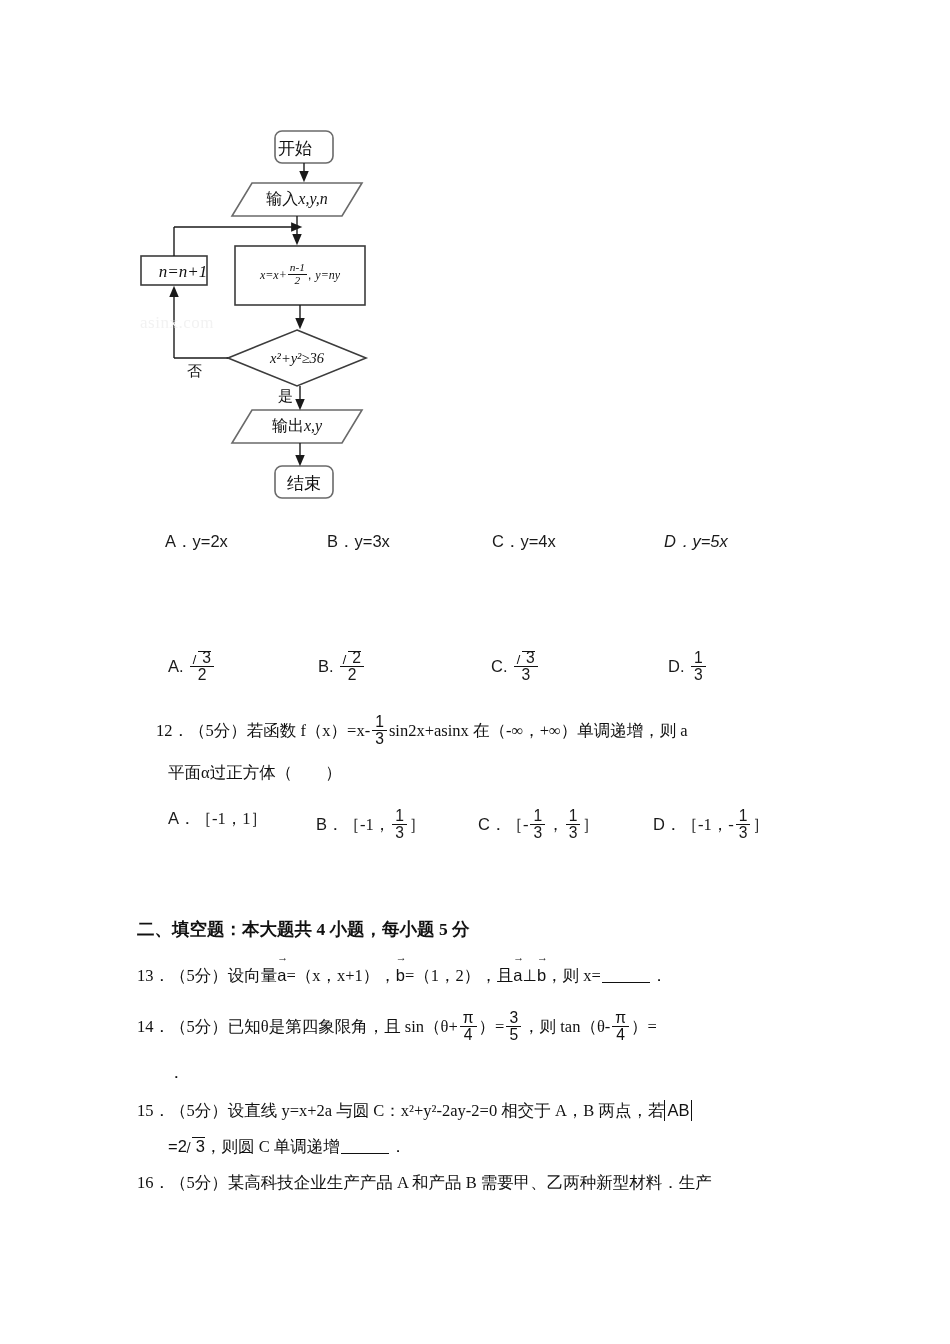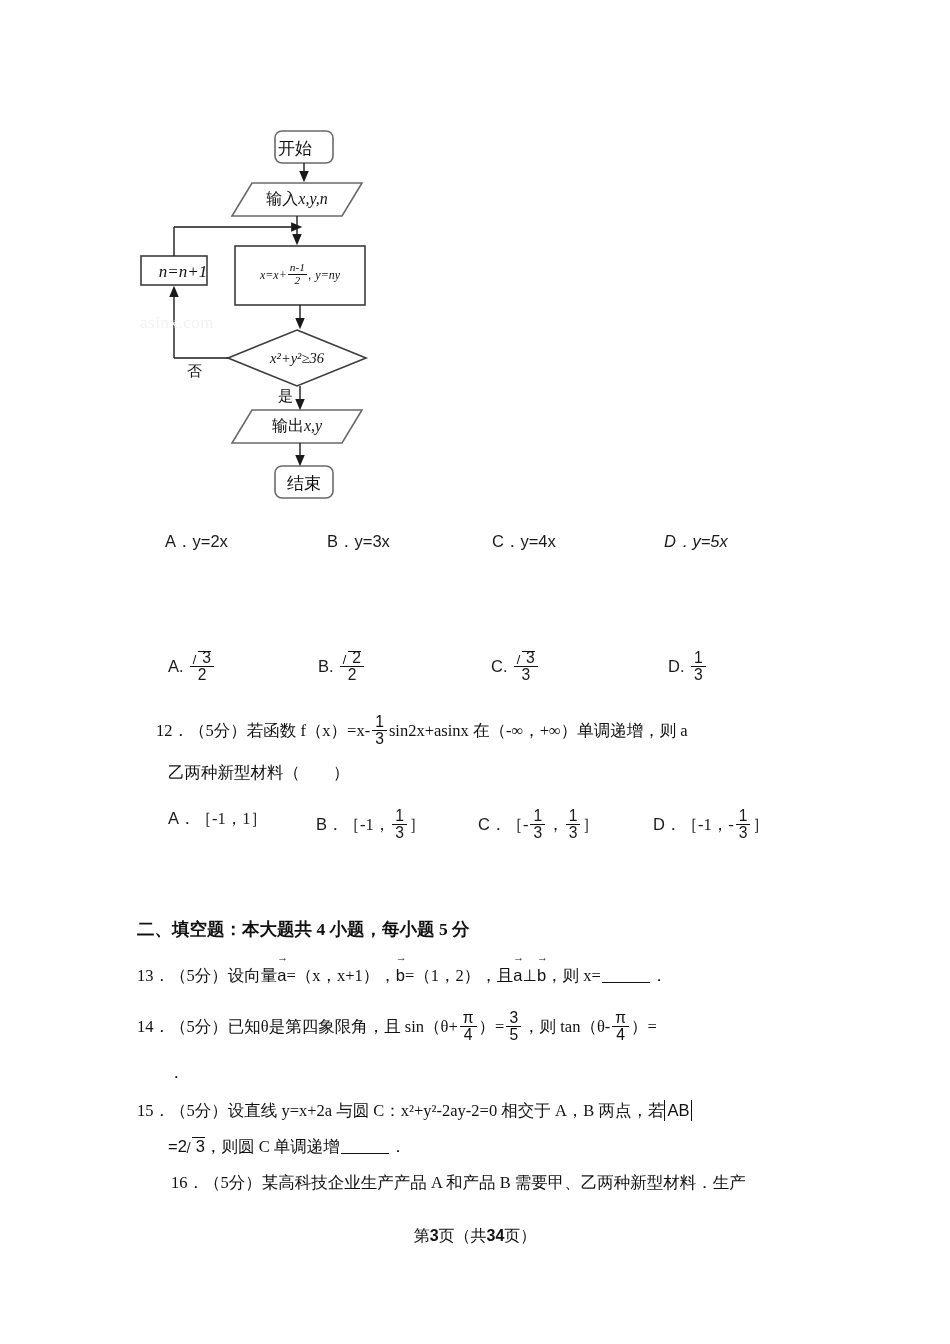--- a/index.html
+++ b/index.html
@@ -267,21 +267,21 @@
     <div class="opt" style="left:500px; top:2px;">
       <span>D.</span>
       <span class="sfrac"><span class="n">1</span><span class="d">3</span></span>
     </div>
   </div>
 
   <div class="tx" style="left:137px; top:714px;margin-left:19px;">
     <span class="cn">12．</span><span class="cn">（5分）</span><span class="cn">若函数 f（x）=x‑</span><span class="sfrac"><span class="n">1</span><span class="d">3</span></span><span class="cn">sin2x+asinx 在（‑∞，+∞）单调递增，则 a</span>
   </div>
   <div class="tx" style="left:168px; top:762px;">
-    <span class="cn">乙两种新型材料（　　）</span>
+    <span class="cn">平面α过正方体（　　）</span>
   </div>
 
   <div class="opt-row" style="left:168px; top:806px; height:46px; width:760px;">
     <div class="opt" style="left:0px; top:2px;">
       <span>A．</span><span class="cn">［‑1，1］</span>
     </div>
     <div class="opt" style="left:148px; top:2px;">
       <span>B．</span><span class="cn">［‑1，</span><span class="sfrac"><span class="n">1</span><span class="d">3</span></span><span class="cn">］</span>
     </div>
     <div class="opt" style="left:310px; top:2px;">
@@ -305,21 +305,18 @@
     <span class="cn">．</span>
   </div>
 
   <div class="tx" style="left:137px; top:1100px;">
     <span class="cn">15．</span><span class="cn">（5分）</span><span class="cn">设直线 y=x+2a 与圆 C：x²+y²‑2ay‑2=0 相交于 A，B 两点，若</span><span class="abs">AB</span>
   </div>
   <div class="tx" style="left:168px; top:1136px;">
     <span>=2</span><span class="sqrt"><i>3</i></span><span class="cn">，则圆 C 单调递增</span><span class="ul-blank"></span><span class="cn">．</span>
   </div>
 
-  <div class="tx" style="left:137px; top:1172px;margin-left:34px;">
+  <div class="tx" style="left:137px; top:1172px;">
     <span class="cn">16．</span><span class="cn">（5分）</span><span class="cn">某高科技企业生产产品 A 和产品 B 需要甲、乙两种新型材料．生产</span>
   </div>
 
-  <div class="footer">
-    <span>第</span><span class="pn">3</span><span>页（共</span><span class="pn">34</span><span>页）</span>
-  </div>
 
 </div>
 
 </body></html>

